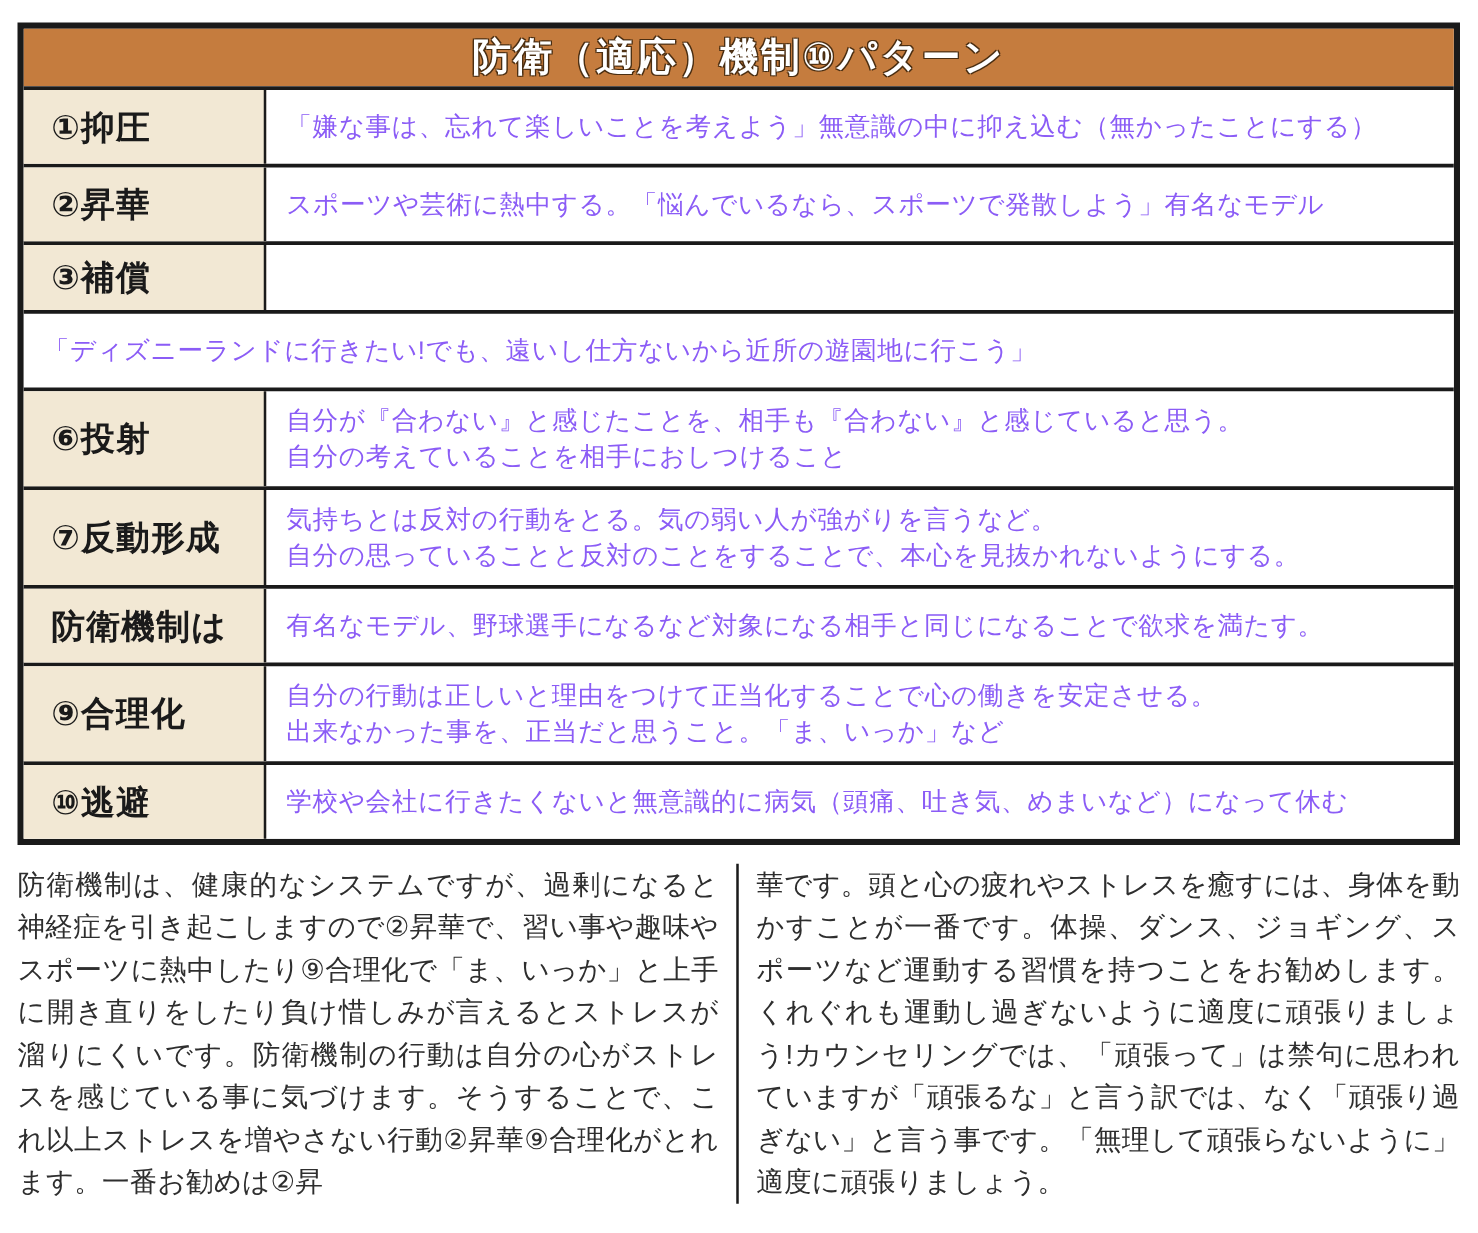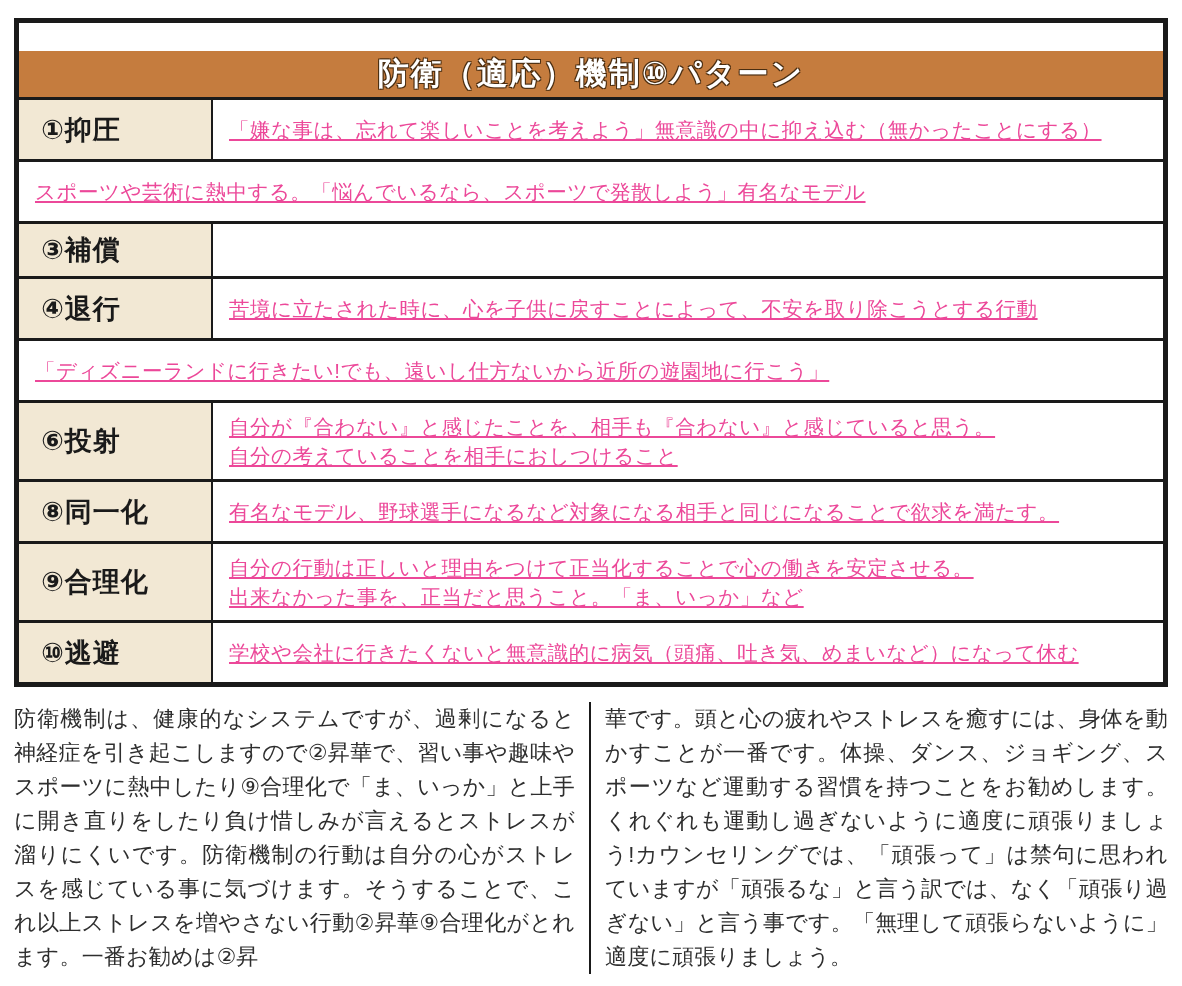--- a/index.html
+++ b/index.html
@@ -21,21 +21,20 @@
     border: 5px solid #1a1a1a;
     width: 100%;
     box-sizing: border-box;
   }
   .table-header {
     background: #c57c3e;
     height: 46px;
     display: flex;
     align-items: center;
     justify-content: center;
-    margin-top: 28px;
   }
   .table-header .title-text {
     color: #ffffff;
     font-size: 31px;
     font-weight: bold;
     letter-spacing: 2px;
     text-shadow:
       1px 1px 0 #4a2e12,
       -1px 1px 0 #4a2e12,
       1px -1px 0 #4a2e12,
@@ -64,24 +63,23 @@
     flex: 1;
     display: flex;
     align-items: center;
     padding: 9px 16px;
     min-height: 41px;
     box-sizing: content-box;
   }
   .desc-cell .desc-text {
     font-size: 20.5px;
     line-height: 29px;
-    color: #ec4899;
+    color: #8b5cf6;
     white-space: pre-line;
     letter-spacing: 0.5px;
-    text-decoration: underline;
   }
   
   .footer-note {
     display: flex;
     margin-top: 15px;
   }
   .footer-col {
     width: 50%;
     box-sizing: border-box;
   }
@@ -113,53 +111,55 @@
     </div>
 
     <div class="t-row" style="border-top-width:3px">
       <div class="term-cell">①抑圧</div>
       <div class="desc-cell">
           <span class="desc-text">「嫌な事は、忘れて楽しいことを考えよう」無意識の中に抑え込む（無かったことにする）</span>
         </div>
     </div>
 
     <div class="t-row">
+      <div class="term-cell">②昇華</div>
       <div class="desc-cell">
           <span class="desc-text">スポーツや芸術に熱中する。「悩んでいるなら、スポーツで発散しよう」有名なモデル</span>
         </div>
     </div>
 
     <div class="t-row">
       <div class="term-cell">③補償</div>
     </div>
 
-    <div class="t-row">
-      <div class="term-cell">④退行</div>
-      <div class="desc-cell">
-          <span class="desc-text">苦境に立たされた時に、心を子供に戻すことによって、不安を取り除こうとする行動</span>
-        </div>
-    </div>
 
     <div class="t-row">
       <div class="desc-cell">
           <span class="desc-text">「ディズニーランドに行きたい!でも、遠いし仕方ないから近所の遊園地に行こう」</span>
         </div>
     </div>
 
     <div class="t-row">
       <div class="term-cell">⑥投射</div>
       <div class="desc-cell">
           <span class="desc-text">自分が『合わない』と感じたことを、相手も『合わない』と感じていると思う。
 自分の考えていることを相手におしつけること</span>
         </div>
     </div>
 
+    <div class="t-row">
+      <div class="term-cell">⑦反動形成</div>
+      <div class="desc-cell">
+          <span class="desc-text">気持ちとは反対の行動をとる。気の弱い人が強がりを言うなど。
+自分の思っていることと反対のことをすることで、本心を見抜かれないようにする。</span>
+        </div>
+    </div>
 
     <div class="t-row">
-      <div class="term-cell">⑧同一化</div>
+      <div class="term-cell">防衛機制は</div>
       <div class="desc-cell">
           <span class="desc-text">有名なモデル、野球選手になるなど対象になる相手と同じになることで欲求を満たす。</span>
         </div>
     </div>
 
     <div class="t-row">
       <div class="term-cell">⑨合理化</div>
       <div class="desc-cell">
           <span class="desc-text">自分の行動は正しいと理由をつけて正当化することで心の働きを安定させる。
 出来なかった事を、正当だと思うこと。「ま、いっか」など</span>

